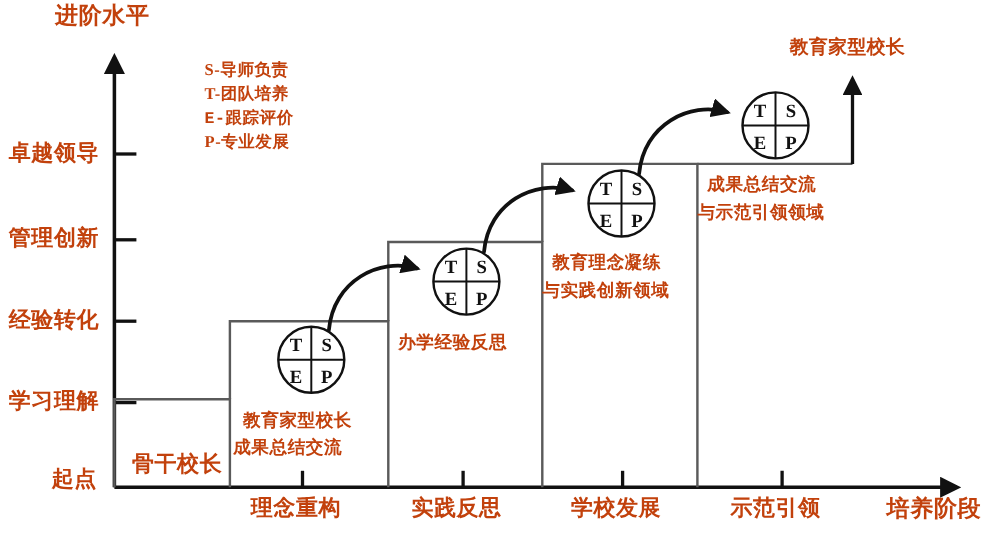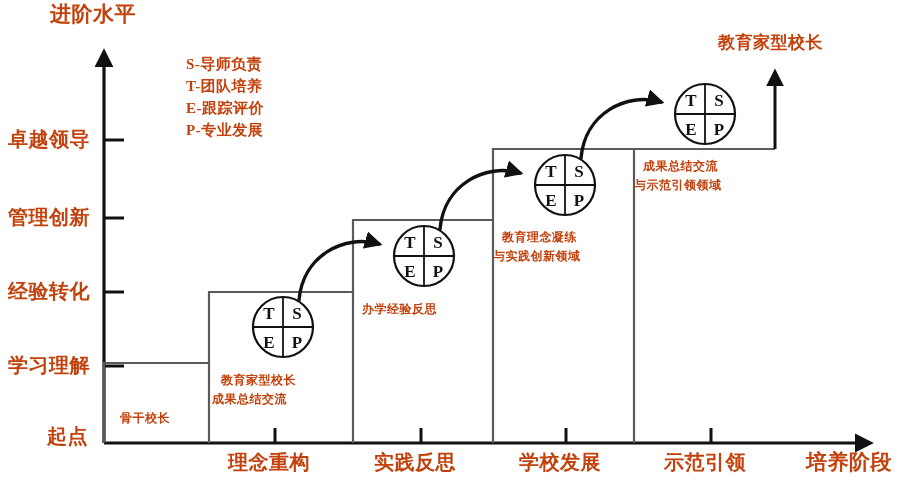--- a/index.html
+++ b/index.html
@@ -38,36 +38,36 @@
   .axis-title {
     font-size: 21px;
   }
   .axis-tick-label {
     font-size: 20px;
   }
   .legend-line {
     font-size: 15px;
   }
   .step-label {
-    font-size: 12px;
+    font-size: 16px;
     line-height: 1.35;
     white-space: normal;
     text-align: left;
   }
   .node-letter {
     font-family: "Liberation Serif", "DejaVu Serif", serif;
     font-size: 17px;
     font-weight: bold;
     fill: #111111;
   }
   .top-label {
     font-size: 17px;
   }
   .baseline-label {
-    font-size: 12px;
+    font-size: 20px;
     text-align: center;
   }
 </style>
 </head>
 <body>
 
 <div id="stage">
 
   <svg class="layer" viewBox="0 0 908 490">
     <defs>
@@ -162,21 +162,21 @@
   <div class="txt cn axis-tick-label" style="left:47px; top:426px;">起点</div>
 
   <div class="txt cn axis-tick-label" style="left:228px; top:452px;">理念重构</div>
   <div class="txt cn axis-tick-label" style="left:374px; top:452px;">实践反思</div>
   <div class="txt cn axis-tick-label" style="left:519px; top:452px;">学校发展</div>
   <div class="txt cn axis-tick-label" style="left:664px; top:452px;">示范引领</div>
 
   <div>
     <div class="txt cn legend-line" style="left:186px; top:57px;">S-导师负责</div>
     <div class="txt cn legend-line" style="left:186px; top:79px;">T-团队培养</div>
-    <div class="txt cn legend-line" style="left:186px; top:101px;">E-跟踪评价</div>
+    <div class="txt cn legend-line" style="left:186px; top:101px;font-family:Liberation Mono, monospace;">E-跟踪评价</div>
     <div class="txt cn legend-line" style="left:186px; top:123px;">P-专业发展</div>
   </div>
 
   <div class="txt cn baseline-label" style="left:120px; top:412px;">骨干校长</div>
   <div class="txt cn top-label" style="left:718px; top:34px;text-align:center;">教育家型校长</div>
 
   <div style="position:absolute; left:221px; top:372px; width:160px;">
     <div class="txt cn step-label" style="position:relative; left:0; top:0;">教育家型校长</div>
     <div class="txt cn step-label" style="position:relative; left:-9px; top:3px;">成果总结交流</div>
   </div>

